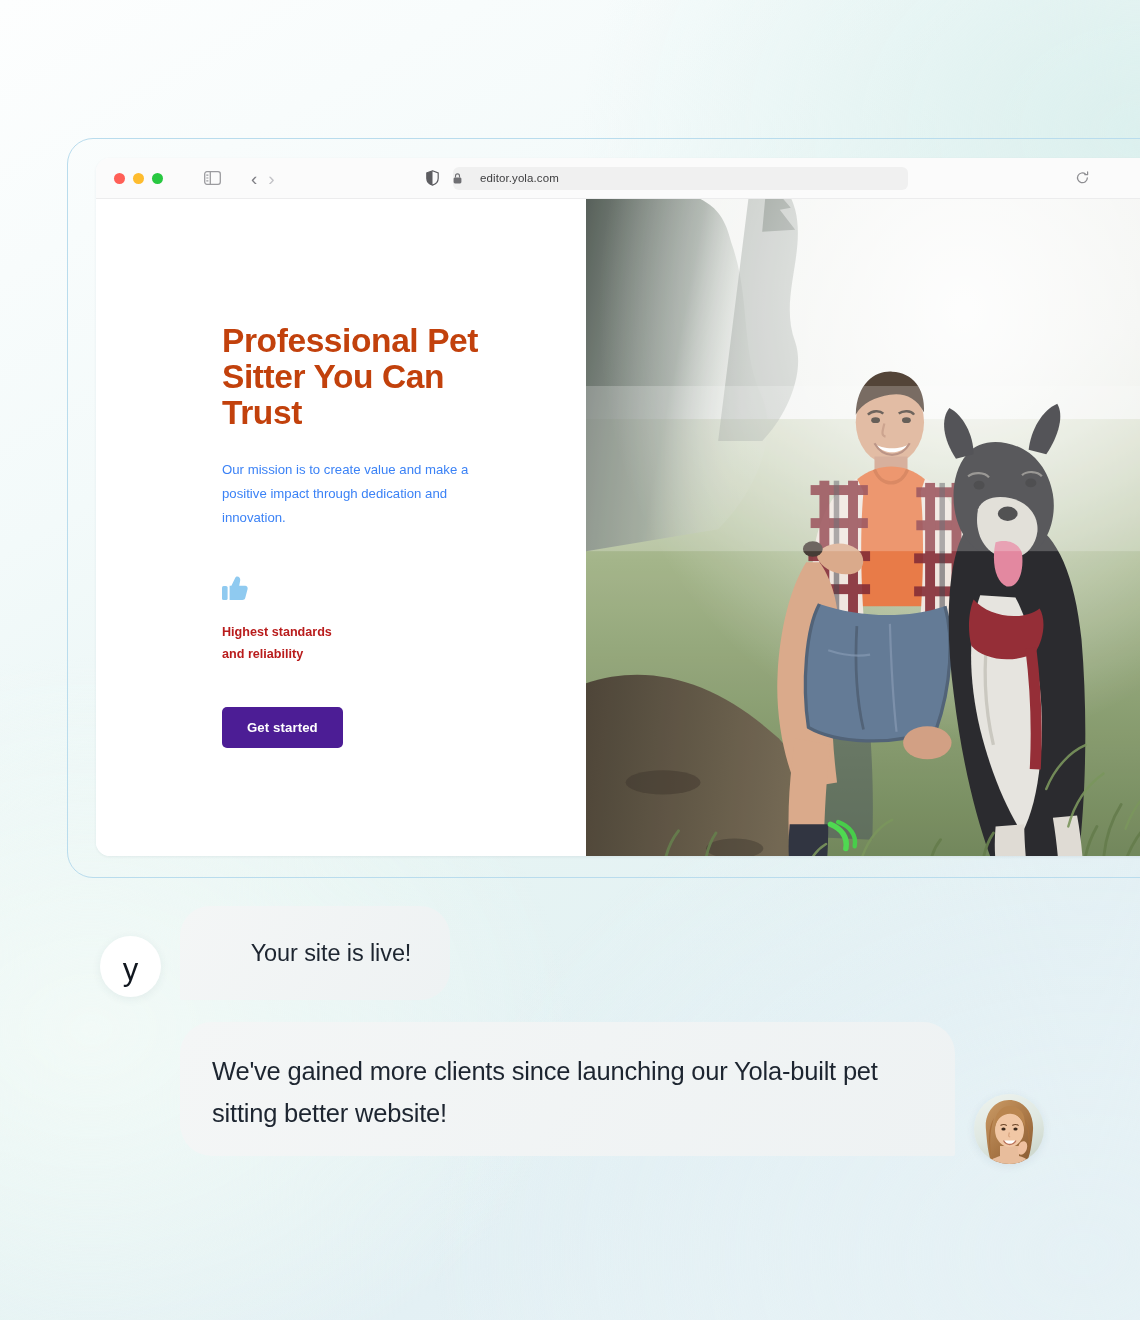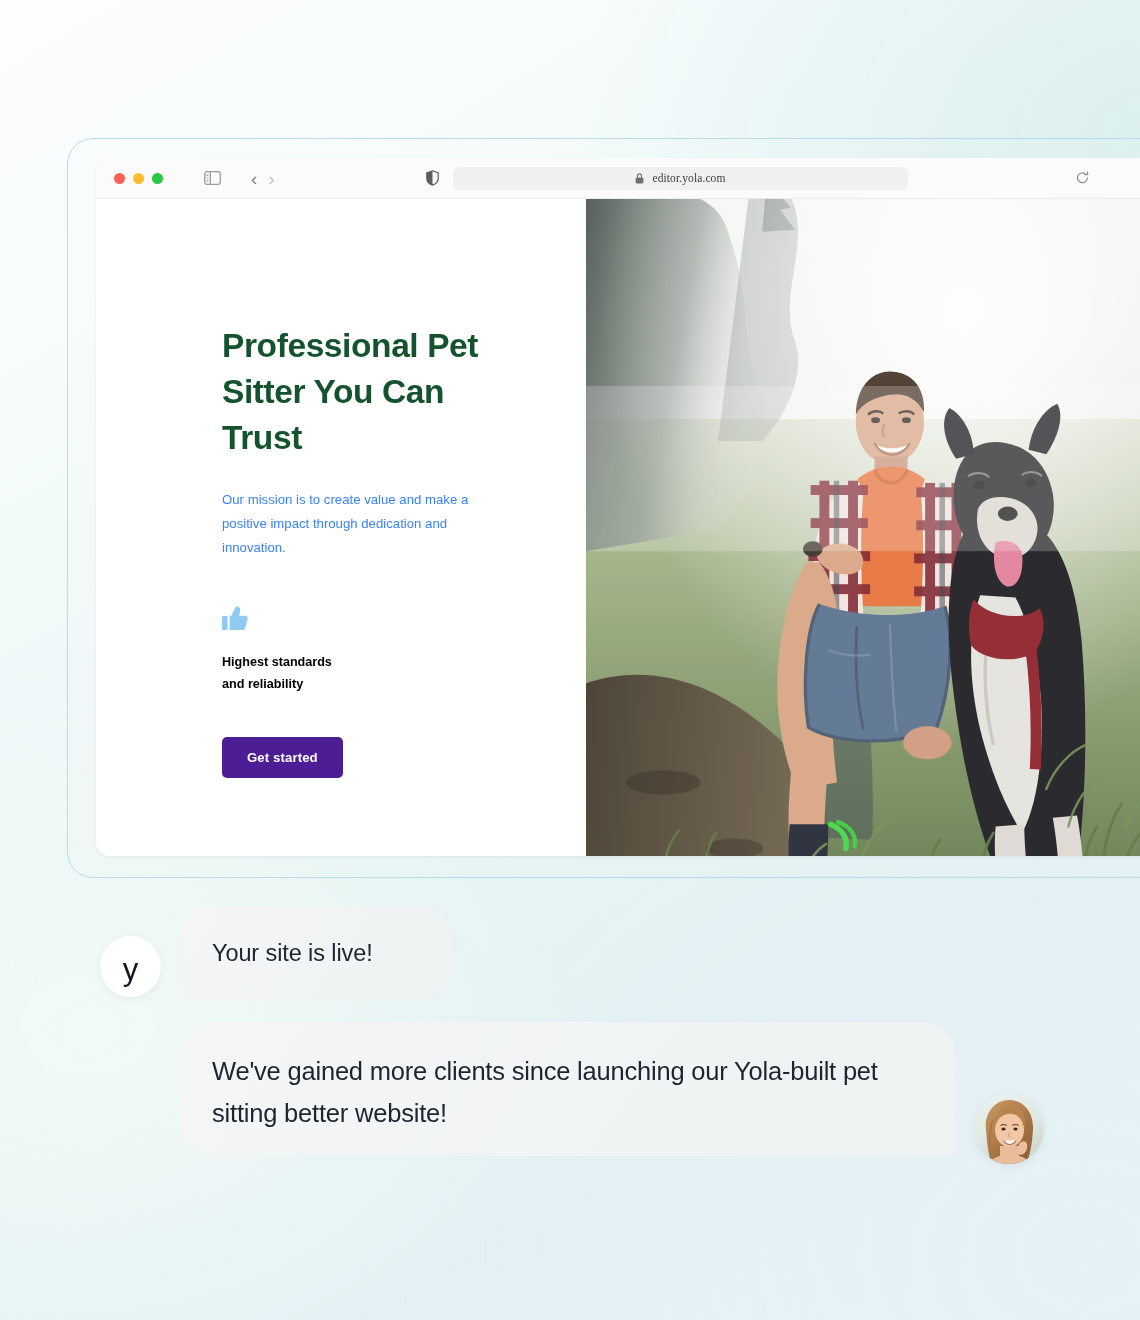--- a/index.html
+++ b/index.html
@@ -79,23 +79,22 @@
 
   .urlbar {
     position: absolute;
     left: 357px;
     width: 455px;
     height: 23px;
     background: #f0f0f0;
     border-radius: 6px;
     display: flex;
     align-items: center;
-    justify-content: center;
-    gap: 8px;
-    font-family: Liberation Serif, serif;
+    justify-content: flex-start;
+    gap: 18px;
   }
   .url-text {
     font-size: 11.5px;
     color: #3d3d3f;
     letter-spacing: .1px;
   }
   .lock-icon { color: #6f6f73; display: flex; }
   .reload-btn {
     position: absolute;
     right: 11px;
@@ -111,23 +110,23 @@
   }
 
   .site-left {
     width: 490px;
     flex: none;
     padding: 124px 0 0 126px;
   }
 
   .hero-title {
     font-size: 33.5px;
-    line-height: 46px;
+    line-height: 36px;
     font-weight: 700;
-    color: #14532d;
+    color: #c2410c;
     letter-spacing: -.4px;
     width: 290px;
   }
 
   .hero-sub {
     margin-top: 27px;
     font-size: 13.2px;
     line-height: 24px;
     color: #3b82f6;
     width: 280px;
@@ -138,21 +137,21 @@
     display: flex;
     gap: 41px;
   }
   .feature { width: 133px; }
   .feature-icon { color: #8fcaf0; height: 30px; display: flex; align-items: flex-end; }
   .feature-label {
     margin-top: 20px;
     font-size: 12.6px;
     line-height: 21.5px;
     font-weight: 700;
-    color: #000000;
+    color: #b91c1c;
   }
 
   .cta {
     margin-top: 42px;
     display: inline-block;
     border: none;
     background: #4c1d95;
     color: #fff;
     font-family: inherit;
     font-size: 13.2px;
@@ -194,20 +193,21 @@
     color: #11171f;
     line-height: 1;
     position: relative;
     top: 3px;
   }
 
   .bubble {
     position: absolute;
     background: linear-gradient(125deg, #f4f6f6 0%, #eef2f3 100%);
     color: #1d2530;
+    justify-content: center;
   }
 
   .bubble-1 {
     left: 180px;
     top: 906px;
     width: 270px;
     height: 94px;
     border-radius: 30px 30px 30px 2px;
     display: flex;
     align-items: center;

